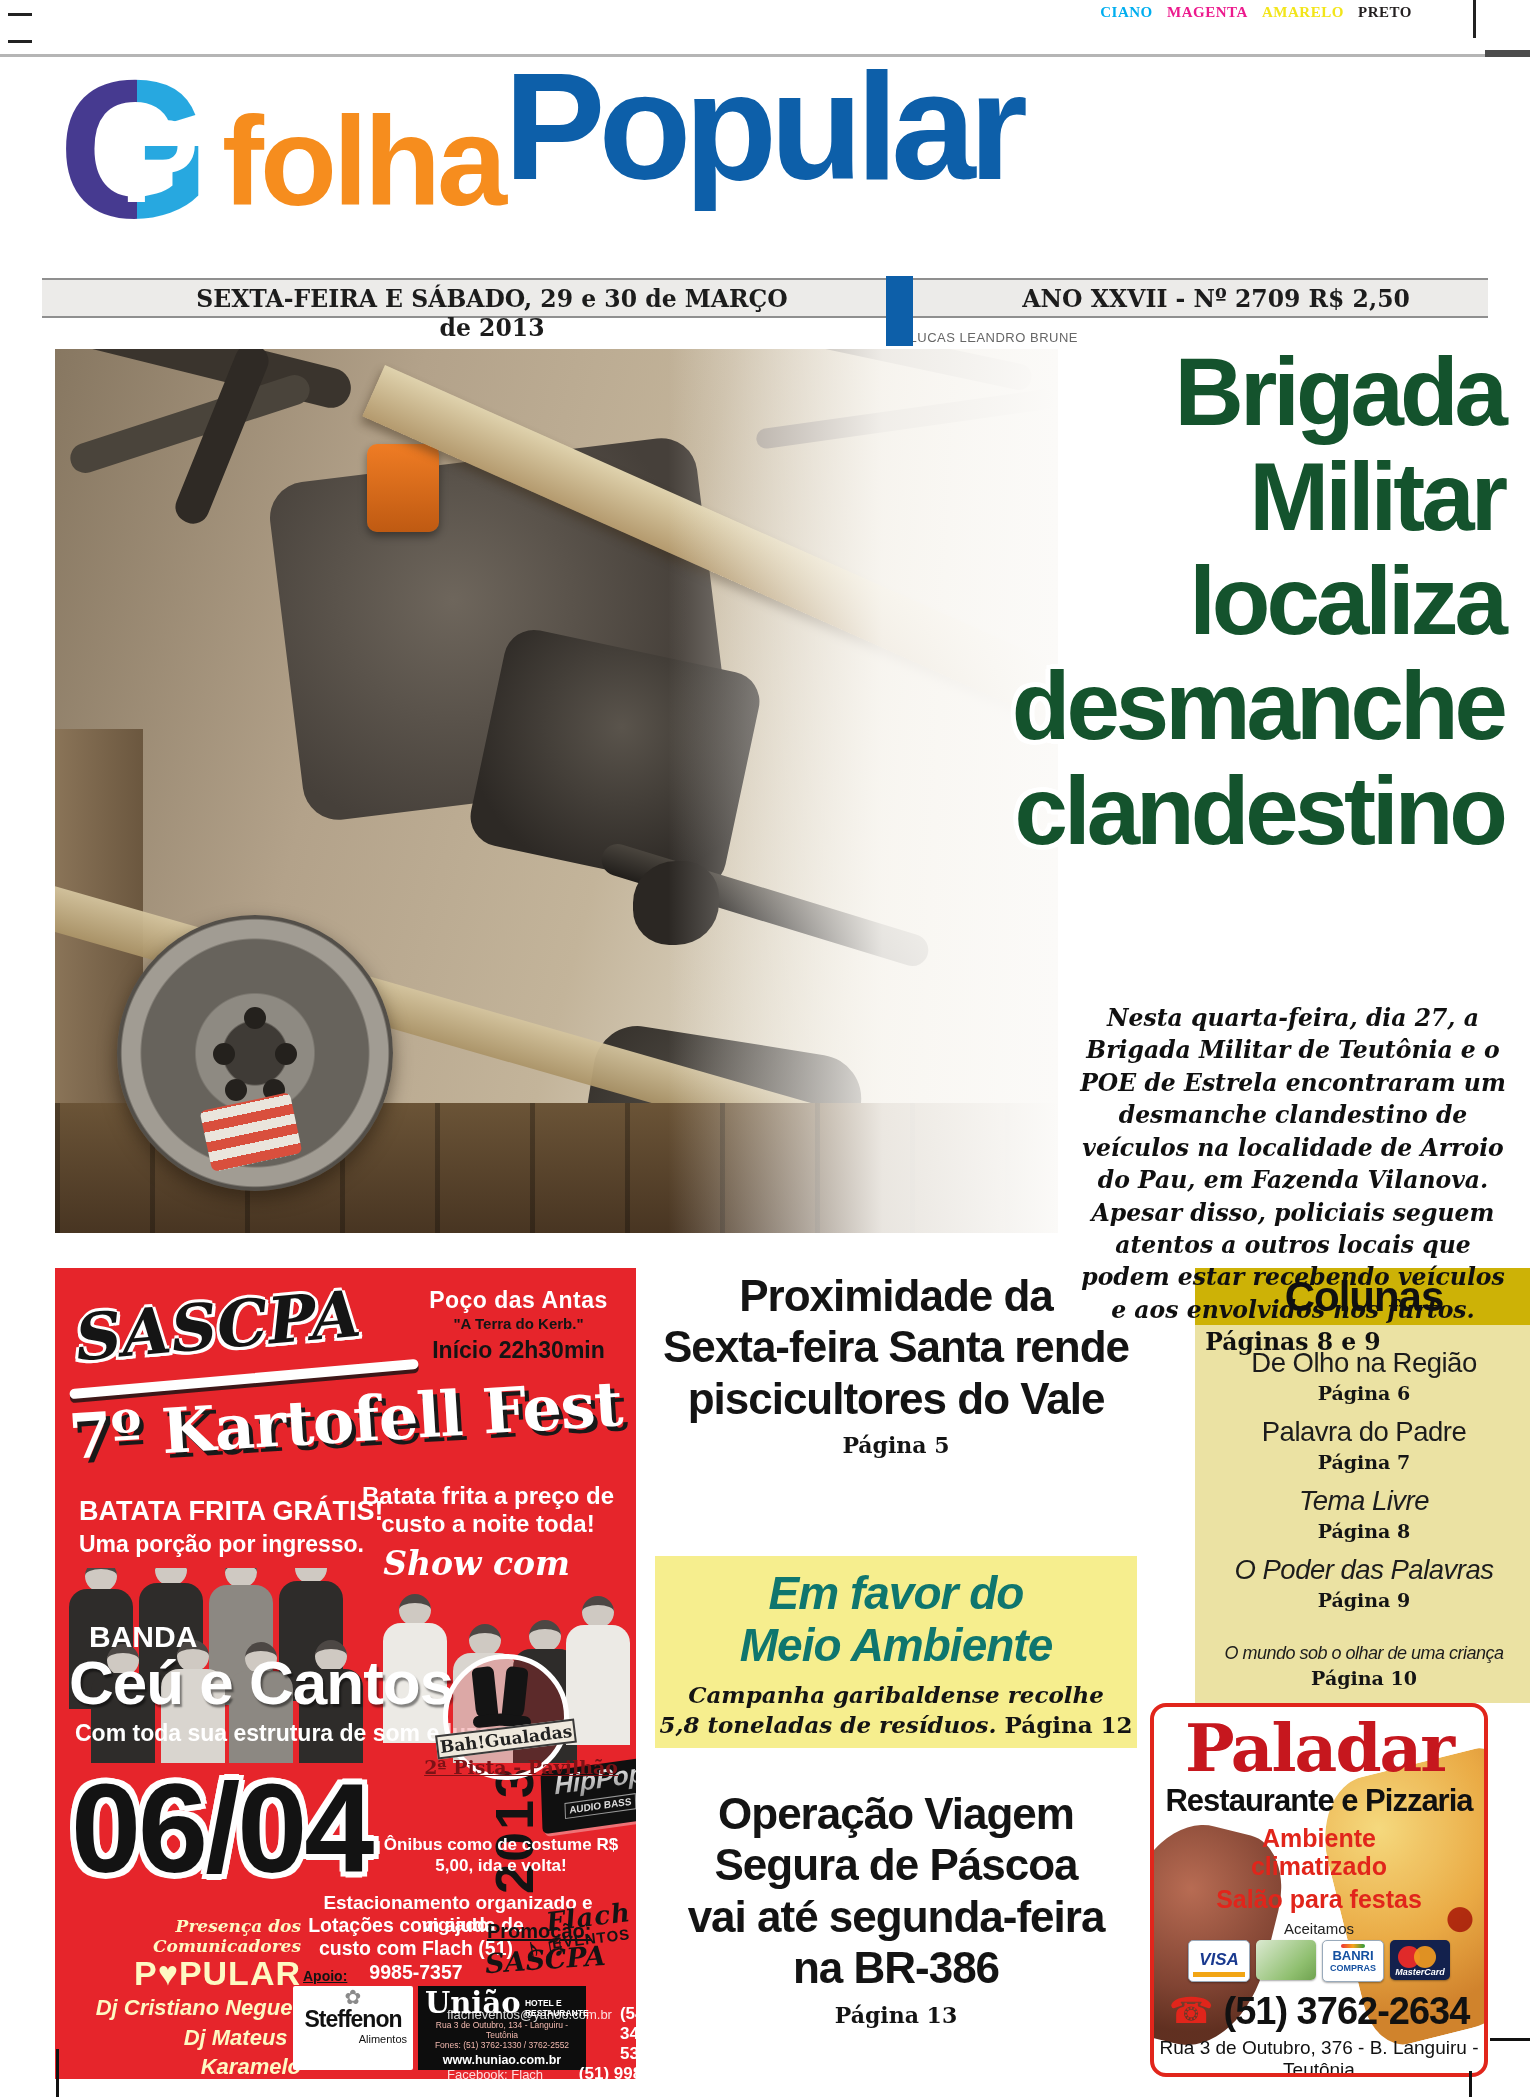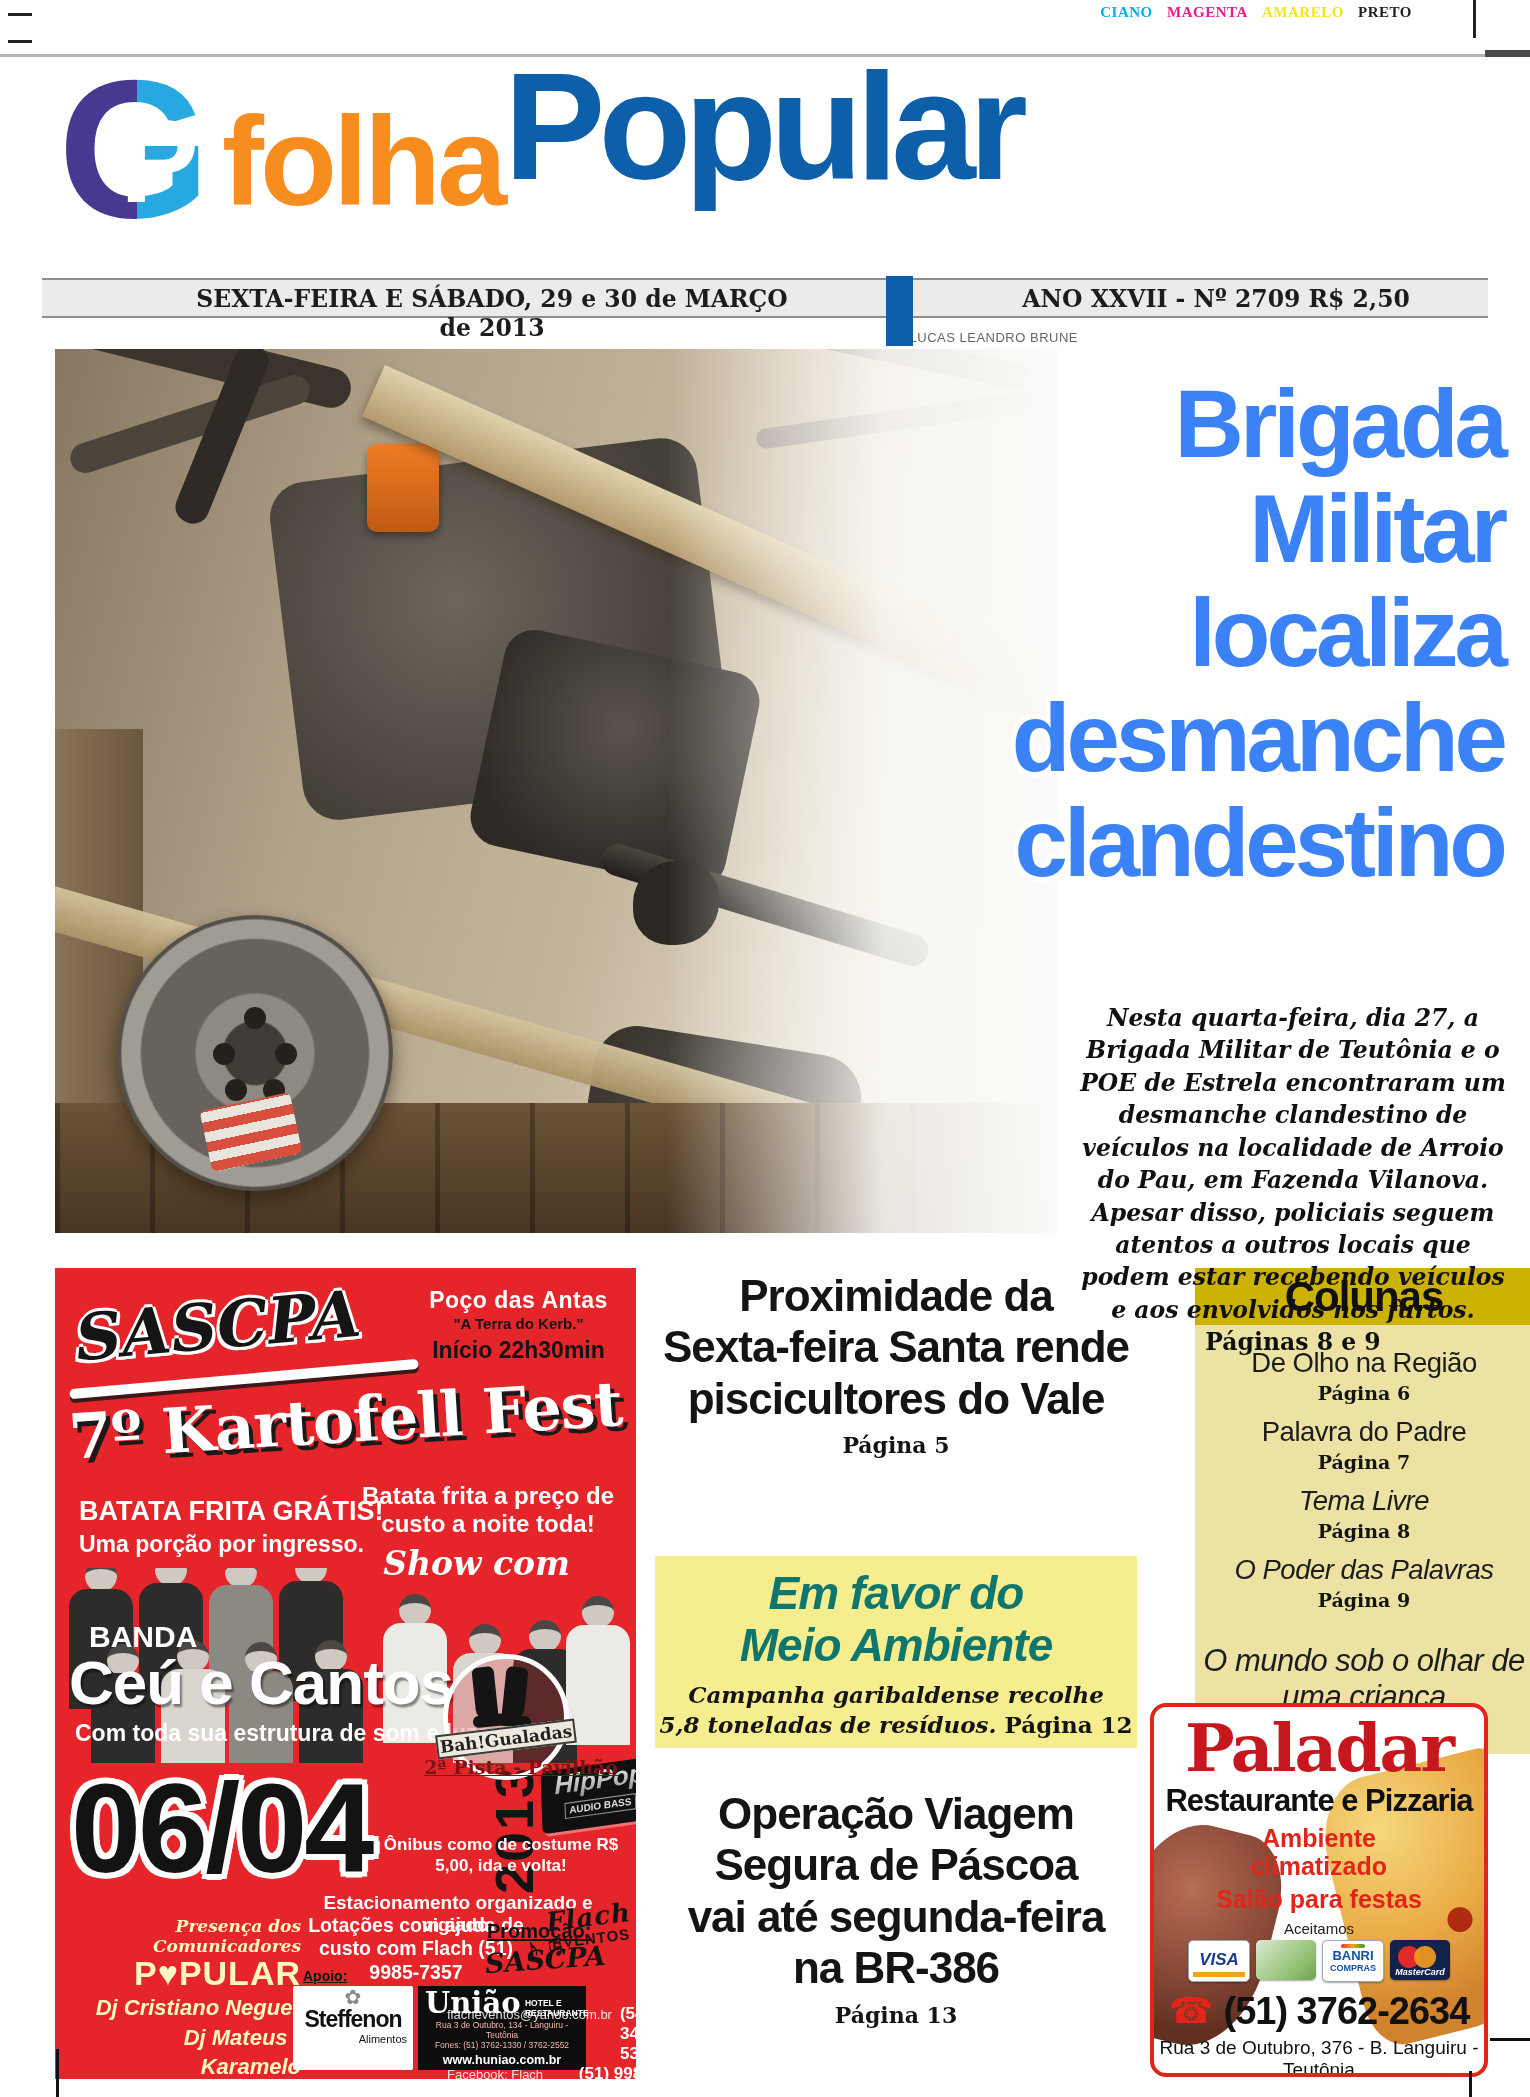--- a/index.html
+++ b/index.html
@@ -70,22 +70,22 @@
   .planks{left:0;bottom:0;width:1003px;height:130px;
          background:linear-gradient(#6b5437,#483522);}
   .planks:after{content:"";position:absolute;inset:0;
          background:repeating-linear-gradient(90deg,rgba(0,0,0,.28) 0 5px,transparent 5px 95px);}
   .tag{left:150px;top:752px;width:92px;height:62px;border-radius:6px;transform:rotate(-12deg);
          background:repeating-linear-gradient(0deg,#d94f3d 0 10px,#eae5dc 10px 20px);}
   .white-fade{right:0;top:0;width:390px;height:884px;
          background:linear-gradient(to right,rgba(246,243,236,0),rgba(250,248,244,.9) 55%,#fbfaf8 100%);}
 
   
-  .headline{right:26px;top:372px;text-align:right;z-index:6;
-    font:bold 96px/1.09 "Liberation Sans",sans-serif;color:#3b82f6;letter-spacing:-4px;
+  .headline{right:26px;top:340px;text-align:right;z-index:6;
+    font:bold 96px/1.09 "Liberation Sans",sans-serif;color:#14532d;letter-spacing:-4px;
     text-shadow:-5px 0 0 #fff,5px 0 0 #fff,0 -5px 0 #fff,0 5px 0 #fff,
                 -4px -4px 0 #fff,4px -4px 0 #fff,-4px 4px 0 #fff,4px 4px 0 #fff;}
   .summary{left:1077px;top:1002px;width:432px;text-align:center;z-index:6;
     font:bold italic 23.5px/1.38 "DejaVu Serif",serif;color:#101010;}
   .summary .pages{font-style:normal;font-weight:bold;}
 
   
   .midcol{left:655px;width:482px;text-align:center;}
   .teaser{font:bold 44px/1.17 "Liberation Sans",sans-serif;color:#141414;letter-spacing:-1px;}
   .pagetag{font:bold 22px "DejaVu Serif",serif;color:#141414;margin-top:8px;}
@@ -96,21 +96,21 @@
   .ysub .pagetag-in{font-style:normal;font-weight:bold;font-size:23px;}
   .t2{top:1788px;}
 
   
   .colunas{left:1150px;top:1268px;width:338px;padding-left:45px;}
   .c-head{height:57px;background:#cdb206;text-align:center;
           font:bold 42px/57px "Liberation Sans",sans-serif;color:#101010;letter-spacing:-1px;}
   .c-body{background:#ebe2a3;text-align:center;padding:10px 4px 14px;}
   .c-name{font:27.5px "Liberation Sans",sans-serif;color:#1c1c1c;margin-top:12px;letter-spacing:-.5px;}
   .c-name.it{font-style:italic;}
-  .c-name.sm{font-size:31px;margin-top:32px;}
+  .c-name.sm{font-size:18px;margin-top:32px;}
   .c-page{font:bold 19px "DejaVu Serif",serif;color:#141414;margin-top:3px;}
 
   .paladar{left:1150px;top:1703px;width:338px;height:374px;background:#fff;
            border:4px solid #e1251b;border-radius:16px;box-sizing:border-box;overflow:hidden;text-align:center;}
   .paladar .food{position:absolute;z-index:0;}
   .meat{left:-34px;top:118px;width:150px;height:220px;border-radius:45% 30% 45% 35%;transform:rotate(14deg);
         background:radial-gradient(circle at 40% 30%,#b4644a,#7a3a28 55%,#582515 80%);opacity:.95;}
   .pizza{right:-46px;top:56px;width:190px;height:270px;border-radius:28% 10% 48% 18%;transform:rotate(-14deg);
         background:radial-gradient(circle at 30% 20%,#f5d87a,#eaa83f 45%,#cf7f26 75%),
                    radial-gradient(circle at 60% 60%,#c03a22 0 12px,transparent 13px);

